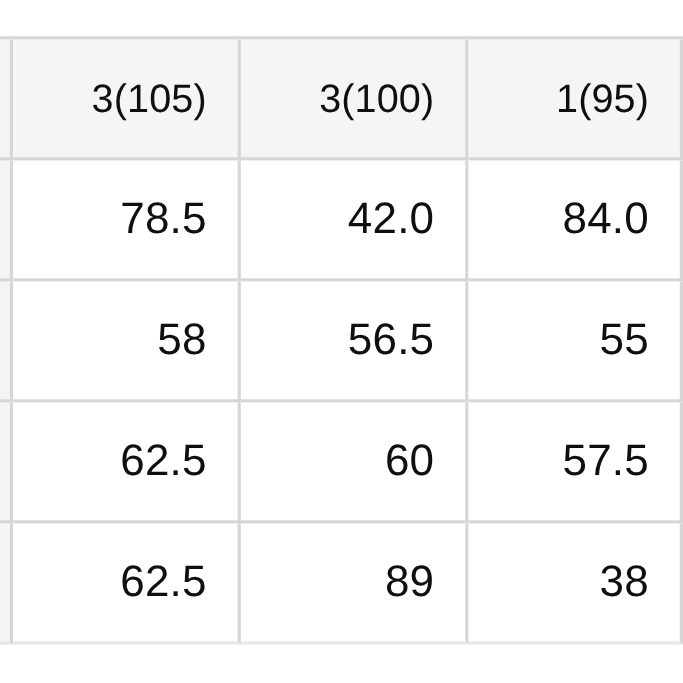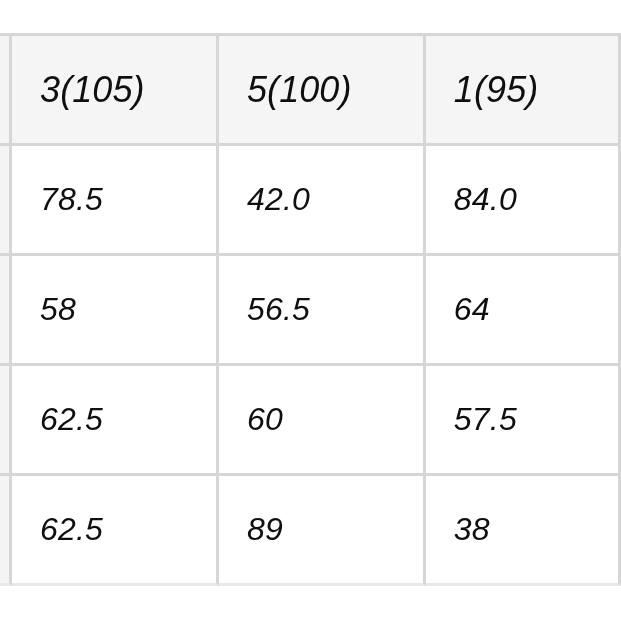--- a/index.html
+++ b/index.html
@@ -39,26 +39,25 @@
     border-top: 3px solid #d6d6d8;
     border-left: 3px solid #d6d6d8;
   }
 
   table.data-grid th,
   table.data-grid td {
     box-sizing: border-box;
     border-right: 3px solid #d6d6d8;
     border-bottom: 3px solid #d6d6d8;
     padding: 0 28px;
-    text-align: left;
+    text-align: right;
     vertical-align: middle;
     font-weight: 400;
     color: #0f0f10;
     white-space: nowrap;
-    font-style: italic;
   }
 
   
   col.col-rowhead { width: 88px; }
   col.col-data    { width: 268px; }
 
   th.row-head-corner,
   td.row-head {
     background: #f4f4f5;
     padding: 0 10px;
@@ -70,21 +69,21 @@
   thead th {
     height: 110px;
     background: #f5f5f5;
     font-size: 36px;
     letter-spacing: 0.1px;
   }
 
   tbody td {
     height: 110px;
     background: #ffffff;
-    font-size: 32px;
+    font-size: 40px;
     letter-spacing: 0.2px;
   }
 
   tbody tr:last-child td,
   tbody tr:last-child th {
     border-bottom: 3px solid #e8e8e9;
   }
 </style>
 </head>
 <body>
@@ -97,37 +96,37 @@
         <col class="col-rowhead">
         <col class="col-data">
         <col class="col-data">
         <col class="col-data">
       </colgroup>
 
       <thead>
         <tr>
           <th class="row-head-corner"></th>
           <th>3(105)</th>
-          <th>5(100)</th>
+          <th>3(100)</th>
           <th>1(95)</th>
         </tr>
       </thead>
 
       <tbody>
         <tr>
           <td class="row-head"></td>
           <td>78.5</td>
           <td>42.0</td>
           <td>84.0</td>
         </tr>
         <tr>
           <td class="row-head"></td>
           <td>58</td>
           <td>56.5</td>
-          <td>64</td>
+          <td>55</td>
         </tr>
         <tr>
           <td class="row-head"></td>
           <td>62.5</td>
           <td>60</td>
           <td>57.5</td>
         </tr>
         <tr>
           <td class="row-head"></td>
           <td>62.5</td>

